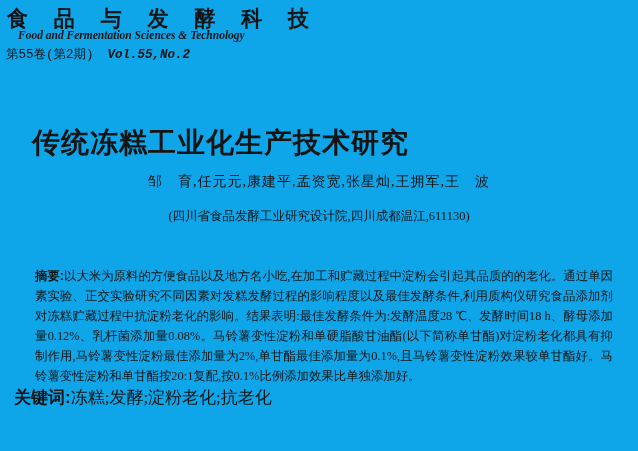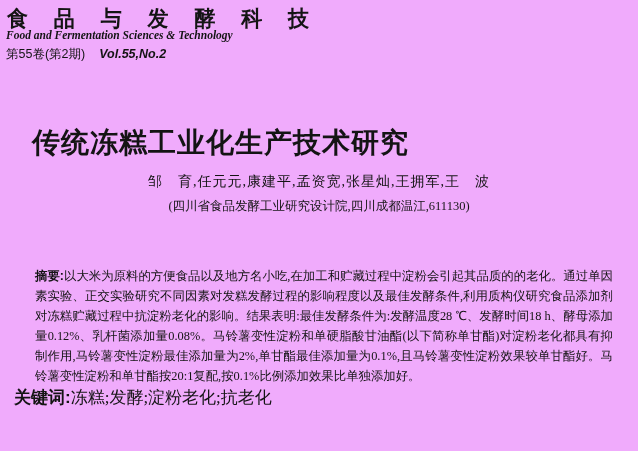--- a/index.html
+++ b/index.html
@@ -5,56 +5,56 @@
   html, body {
     margin: 0;
     padding: 0;
     background: #e8e8e8;
   }
   .page {
     position: relative;
     width: 638px;
     height: 451px;
     margin: 0 auto;
-    background: #f0abfc;
+    background: #0ea5e9;
     color: #141414;
     overflow: hidden;
     font-family: "Liberation Serif", serif;
   }
 
   
   .logo-cn {
     position: absolute;
     left: 7px;
     top: 4px;
     font-family: "Liberation Sans", sans-serif;
     font-weight: 900;
     font-size: 21px;
     letter-spacing: 10px;
     white-space: nowrap;
     transform: scaleY(1.05);
     transform-origin: left top;
   }
   .logo-en {
     position: absolute;
-    left: 6px;
+    left: 18px;
     top: 29px;
     font-family: "Liberation Serif", serif;
     font-style: italic;
     font-weight: bold;
     font-size: 11.5px;
     white-space: nowrap;
   }
   .vol-line {
     position: absolute;
     left: 6px;
     top: 46px;
     font-size: 12.5px;
     white-space: nowrap;
-    font-family: Liberation Sans, sans-serif;
+    font-family: Liberation Mono, monospace;
   }
   .vol-en {
     font-style: italic;
     font-weight: bold;
     margin-left: 14px;
   }
 
   
   .speck {
     position: absolute;
@@ -88,21 +88,21 @@
     top: 173px;
     width: 100%;
     text-align: center;
     font-size: 14px;
     letter-spacing: 1px;
     white-space: nowrap;
   }
   .affiliation {
     position: absolute;
     left: 0;
-    top: 198px;
+    top: 208px;
     width: 100%;
     text-align: center;
     font-size: 12.5px;
     white-space: nowrap;
   }
 
   
   .abstract {
     position: absolute;
     left: 31px;

